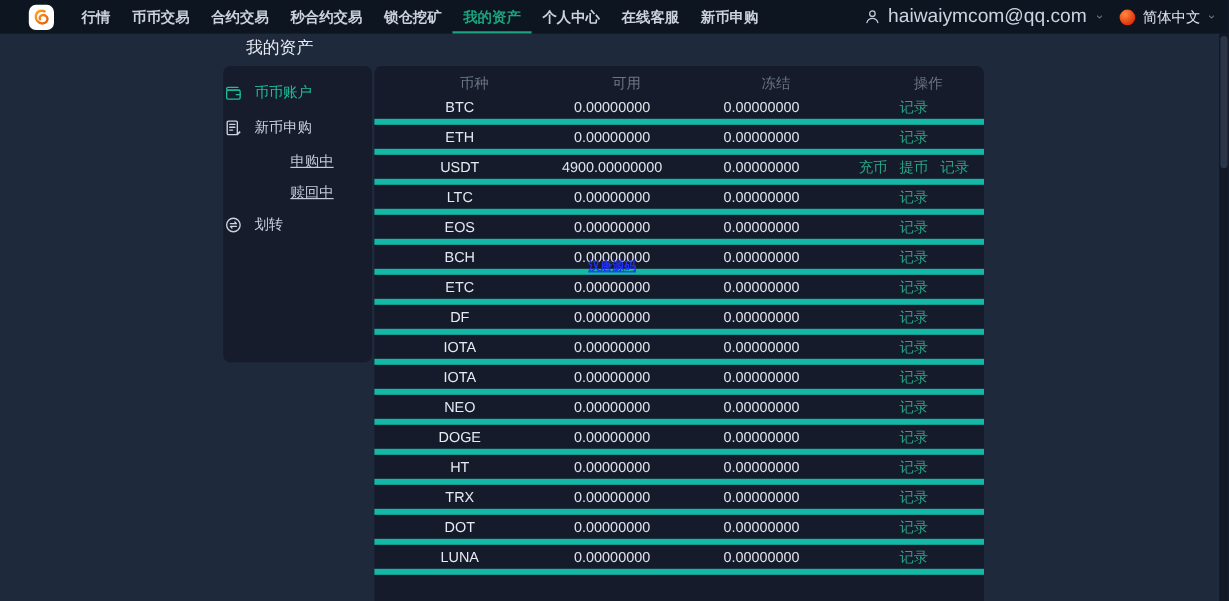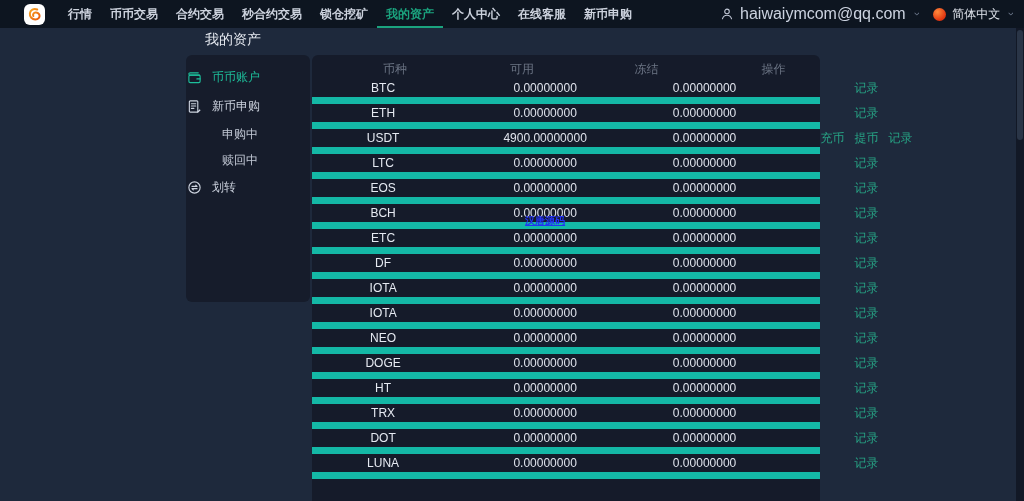--- a/index.html
+++ b/index.html
@@ -36,40 +36,40 @@
   
   .sidebar {
     position:absolute; left:186px; top:55px; width:124px; height:247px;
     background:#161c2b; border-radius:6px; padding:8px 0; overflow:hidden;
   }
   .side-item {
     height:29px; display:flex; align-items:center; gap:10px;
     color:#ccd2de; cursor:pointer;
   }
   .side-item.active { color:#1dbf9b; }
-  .side-item.sub { height:26px; padding-left:36px; color:#c3c9d6; }
+  .side-item.sub { height:26px; padding-left:56px; color:#c3c9d6;text-decoration:underline; }
   .side-item.sub:first-of-type { margin-top:0; }
   .side-gap-top { margin-top:8px; }
   .side-icon { width:16px; height:16px; display:flex; align-items:center; justify-content:center; }
   .side-icon svg { display:block; }
   .side-label { font-size:12px; white-space:nowrap; }
   
   .main-card {
     position:absolute; left:312px; top:55px; width:508px; height:470px;
     background:#151b2a; border-radius:6px 6px 0 0;
   }
   .total-row { height:28px; display:flex; align-items:center; padding:6px 14px 0 14px; }
   .total-label { color:#d5dae3; font-size:13px; }
   .total-value { color:#ffffff; font-size:13px; font-weight:700; margin-left:6px; }
   .theader, .trow {
     display:grid; grid-template-columns:28% 22% 27% 23%; align-items:center;
   }
   .theader { height:20px; margin-top:4px; }
   .theader .hcell { text-align:center; color:#6c7585; font-size:12px;margin-left:24px; }
-  .trow { height:25px; border-bottom:7px solid #14b8a6;gap:35px; }
+  .trow { height:25px; border-bottom:5px solid #14b8a6; }
   .cell { text-align:center; color:#dfe3ec; font-size:12px; position:relative; }
   .cell.coin { color:#e6eaf2; }
   .acts { display:flex; justify-content:center; gap:10px; }
   .alink { color:#27a586; font-size:12px; cursor:pointer; text-decoration:none; white-space:nowrap; }
   .watermark {
     position:absolute; left:50%; transform:translateX(-50%); top:8px;
     color:#2331f5; font-weight:700; font-size:10px; text-decoration:underline;
     white-space:nowrap; cursor:pointer; z-index:3;
   }
   

